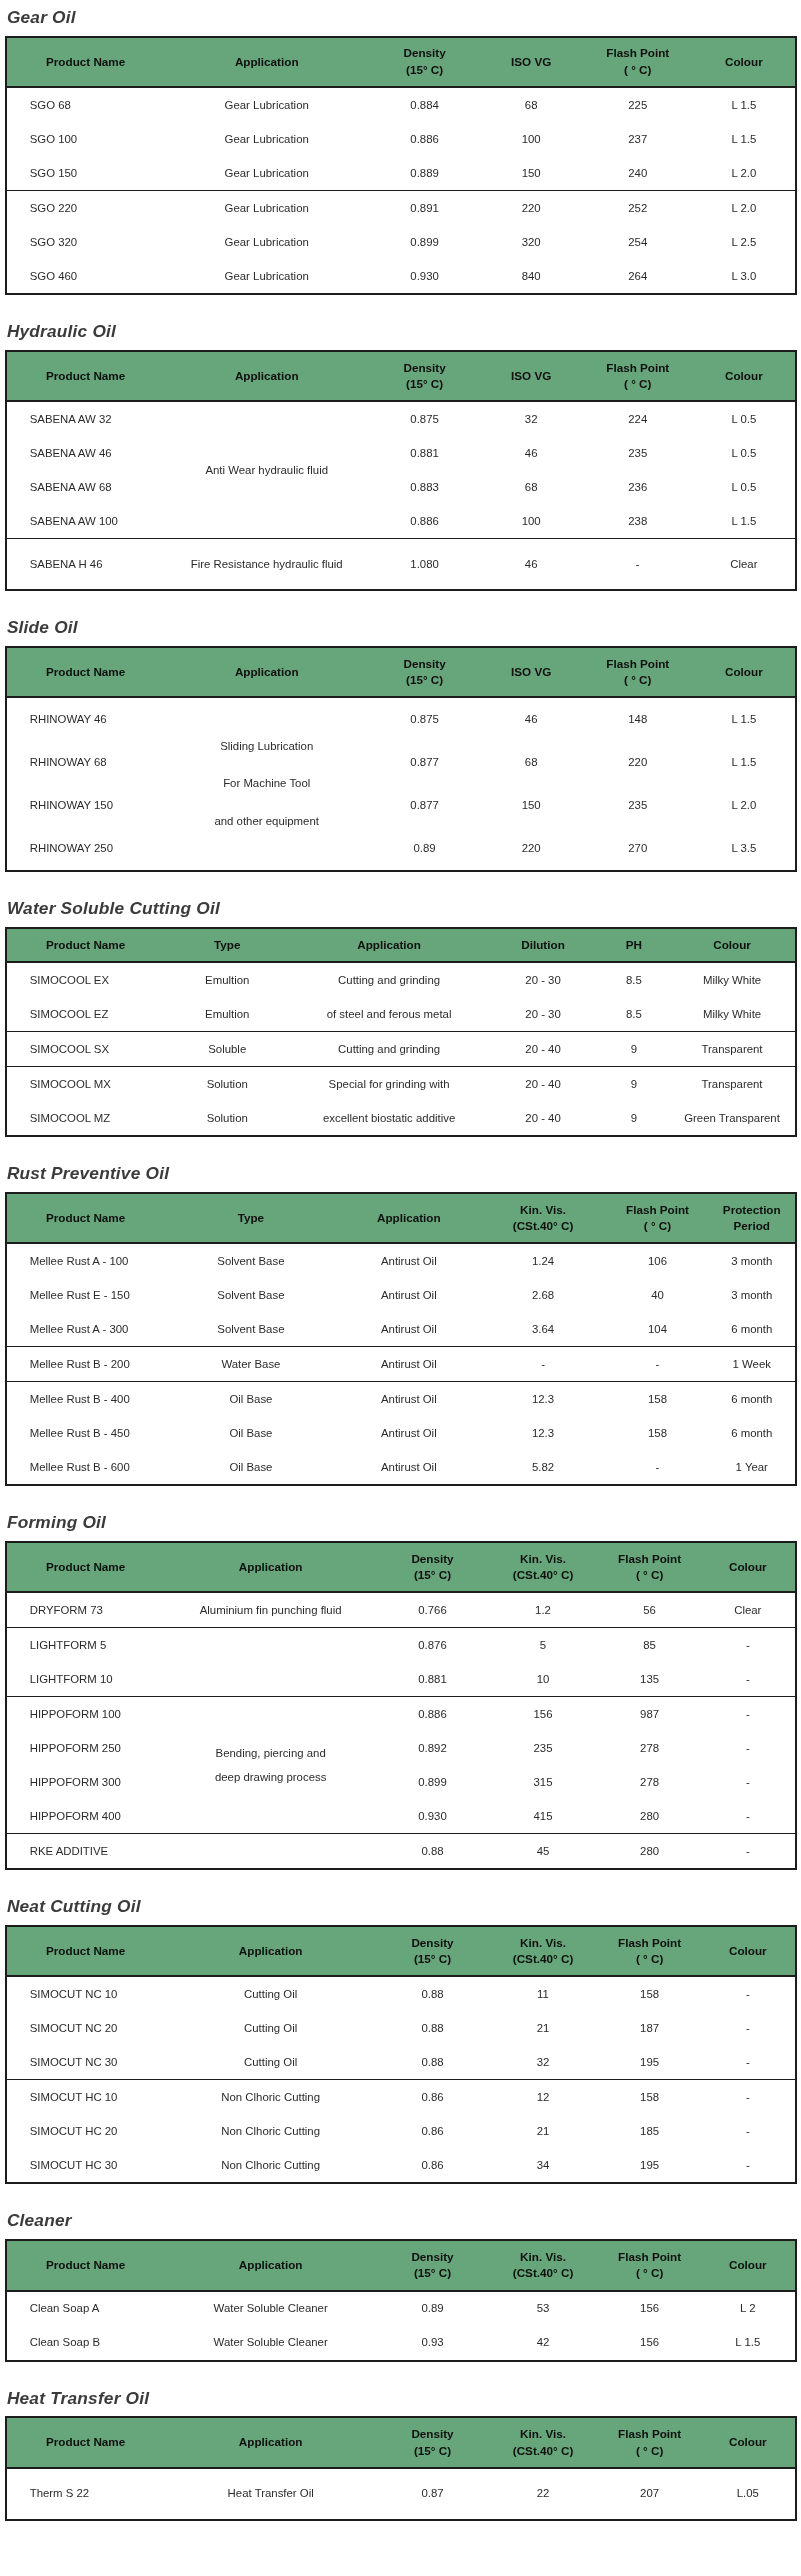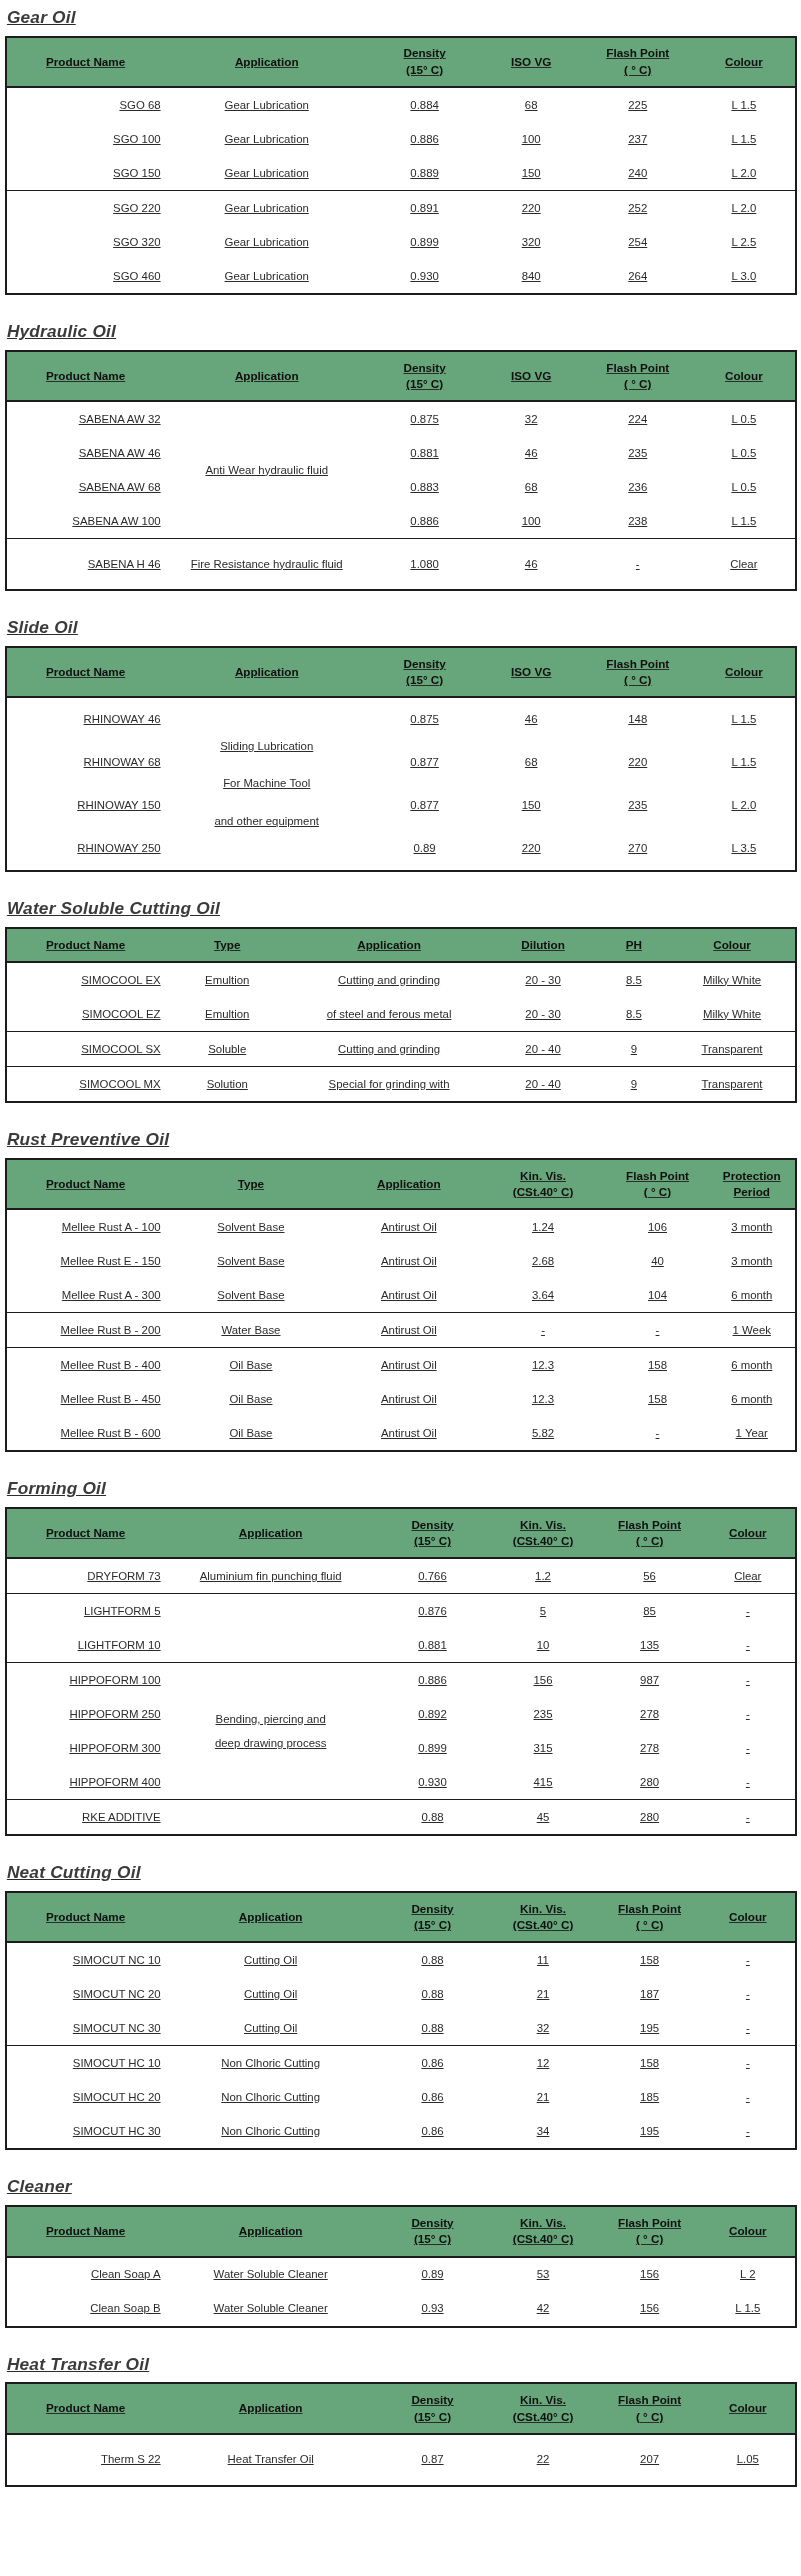--- a/index.html
+++ b/index.html
@@ -9,21 +9,21 @@
   }
   body {
     width: 801px;
     font-family: "Liberation Sans", sans-serif;
     color: #2b2b2b;
   }
   .page {
     padding: 5.2px 4.3px 12px 5.2px;
     box-sizing: border-box;
   }
-  .section { margin-top: 26px; text-decoration: underline; }
+  .section { margin-top: 26px; }
   .section:first-child { margin-top: 1.7px; }
   .section-title {
     font-size: 17.3px;
     font-style: italic;
     font-weight: bold;
     color: #3b3b3b;
     margin: 0 0 7.8px 1.7px;
     letter-spacing: 0.2px;
   }
   table.data-table {
@@ -49,21 +49,21 @@
   table.data-table td {
     font-size: 11.4px;
     text-align: center;
     vertical-align: middle;
     padding: 0 3.5px;
     height: 34px;
     line-height: 1.3;
     color: #2b2b2b;
   }
   table.data-table td.col-name {
-    text-align: right;
+    text-align: left;
     padding-left: 22.5px;
   }
   tbody.spacious td { height: 43px; }
   tbody.bottom-space td {
     height: 50px;
   }
   td.merged-cell .line { line-height: 2.15; }
   tbody.spacious td.merged-cell .line { line-height: 3.3; }
 </style>
 </head>
@@ -374,20 +374,28 @@
         </tbody>
         <tbody class="">
           <tr>
             <td class="col-name">SIMOCOOL MX</td>
             <td class="">Solution</td>
             <td class="">Special for grinding with</td>
             <td class="">20 - 40</td>
             <td class="">9</td>
             <td class="">Transparent</td>
           </tr>
+          <tr>
+            <td class="col-name">SIMOCOOL MZ</td>
+            <td class="">Solution</td>
+            <td class="">excellent biostatic additive</td>
+            <td class="">20 - 40</td>
+            <td class="">9</td>
+            <td class="">Green Transparent</td>
+          </tr>
         </tbody>
       </table>
     </section>
     <section class="section">
       <h2 class="section-title">Rust Preventive Oil</h2>
       <table class="data-table">
         <colgroup>
           <col style="width: 20%;">
           <col style="width: 22%;">
           <col style="width: 18%;">

